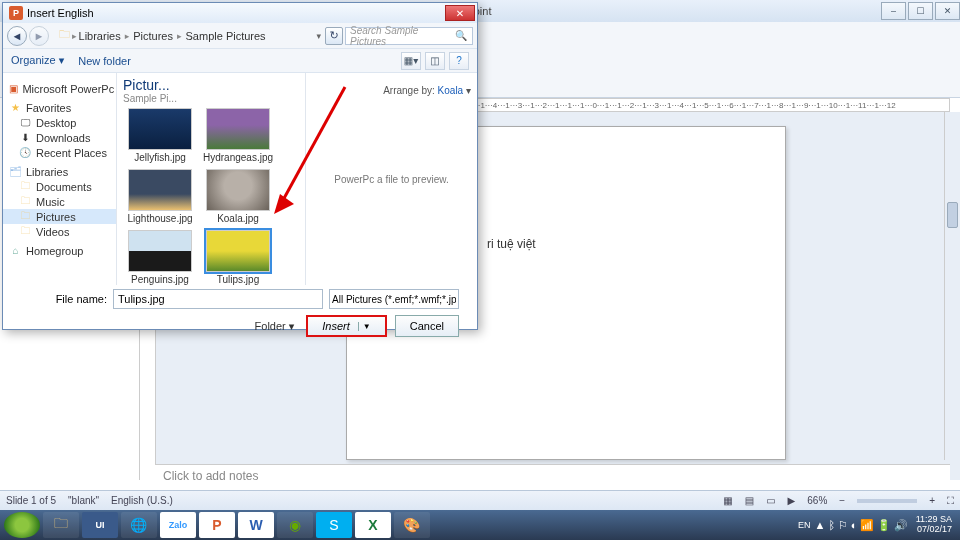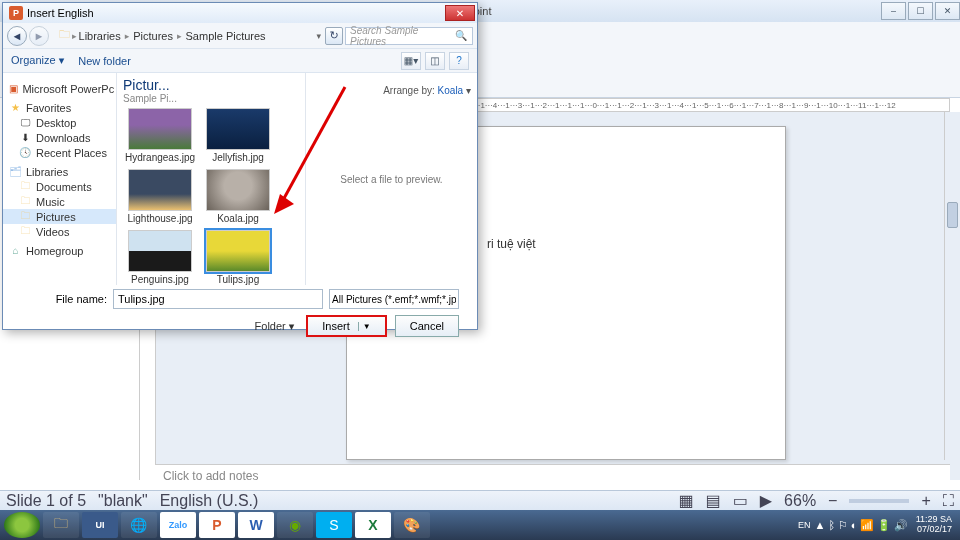--- a/index.html
+++ b/index.html
@@ -21,21 +21,21 @@
 .pp-body { position:absolute; top:112px; left:0; right:0; bottom:30px; display:flex; background:#e8eef6; }
 .pp-thumbs { width:140px; background:#fff; border-right:1px solid #ccc; padding:6px; }
 .thumb { width:110px; height:62px; border:1px solid #bbb; margin:6px 0 14px 14px; background:#fff; position:relative; }
 .thumb.sel { border:2px solid #d68a3a; }
 .thumb-num { position:absolute; left:-12px; top:0; font-size:10px; color:#555; }
 .pp-ruler-v { width:16px; background:#fff; border-right:1px solid #ccc; font-size:8px; }
 .pp-slidearea { flex:1; position:relative; background:#e8eef6; }
 .slide { position:absolute; top:14px; left:190px; width:440px; height:334px; background:#fff; border:1px solid #aaa; box-shadow:2px 2px 4px rgba(0,0,0,.15); }
 .slide-text { position:absolute; top:110px; left:140px; font-size:12px; color:#333; }
 .pp-notes { position:absolute; bottom:20px; left:155px; right:10px; height:26px; background:#fff; border-top:1px solid #ccc; padding:4px 8px; font-size:12px; color:#888; }
-.pp-status { position:absolute; bottom:0; left:0; right:0; height:20px; background:linear-gradient(#eef3fa,#dde7f4); border-top:1px solid #b9c8da; font-size:16px; color:#445; display:flex; align-items:center; padding:0 6px; gap:12px; }
+.pp-status { position:absolute; bottom:0; left:0; right:0; height:20px; background:linear-gradient(#eef3fa,#dde7f4); border-top:1px solid #b9c8da; font-size:10px; color:#445; display:flex; align-items:center; padding:0 6px; gap:12px; }
 .pp-status .spacer { flex:1; }
 
 
 .dialog { position:absolute; top:2px; left:2px; width:476px; height:328px; background:#fff; border:1px solid #6b8bb5; box-shadow:3px 3px 10px rgba(0,0,0,.3); z-index:10; }
 .dlg-title { height:20px; background:linear-gradient(#f6fafe,#e0ebf8); display:flex; align-items:center; padding:0 2px 0 6px; font-size:11px; }
 .dlg-title-icon { width:14px; height:14px; background:#d95b2e; border-radius:2px; margin-right:4px; display:flex;align-items:center;justify-content:center;color:#fff;font-size:9px;font-weight:bold; }
 .dlg-title-text { flex:1; }
 .dlg-close { width:30px; height:16px; background:linear-gradient(#e77,#c33); color:#fff; font-size:10px; display:flex;align-items:center;justify-content:center; border:1px solid #a22; }
 .dlg-nav { height:26px; background:#f3f6fa; border-bottom:1px solid #dce5f0; display:flex; align-items:center; padding:0 4px; gap:2px; font-size:11px; }
 .navbtn { width:20px;height:20px;border:1px solid #9ab;border-radius:10px;background:linear-gradient(#fff,#dbe7f5);display:flex;align-items:center;justify-content:center;color:#346; }
@@ -74,21 +74,21 @@
 .th-tulip { background:linear-gradient(#e8d838 50%,#5a8a2a); }
 .preview-pane { position:absolute; top:0; right:0; width:172px; height:100%; border-left:1px solid #e0e6ee; display:flex;align-items:center;justify-content:center; font-size:10px; color:#777; }
 .dlg-footer { padding:4px 18px; font-size:11px; }
 .fn-row { display:flex; align-items:center; gap:6px; margin-bottom:6px; }
 .fn-label { width:86px; text-align:right; }
 .fn-input { flex:1; height:20px; border:1px solid #abc; font-size:11px; padding:1px 4px; }
 .fn-filter { width:130px; height:20px; border:1px solid #abc; font-size:10px; padding:1px 2px; }
 .btn-row { display:flex; justify-content:flex-end; align-items:center; gap:8px; }
 .tools-lbl { color:#333; margin-right:4px; }
 .btn { height:22px; border:1px solid #8aa; background:linear-gradient(#fdfdfd,#e6eef6); font-size:11px; padding:0 14px; display:flex;align-items:center; }
-.btn.insert { border:2px solid #d11; position:relative; }
+.btn.insert { border:2px solid #d11; position:relative;font-style:italic; }
 .btn.insert .dd { border-left:1px solid #8aa; margin-left:8px; padding-left:4px; font-size:8px; }
 
 
 .arrow { position:absolute; z-index:20; pointer-events:none; }
 
 
 .taskbar { position:absolute; bottom:0; left:0; right:0; height:30px; background:linear-gradient(#4a6a92,#2a3a52); display:flex; align-items:center; padding:0 4px; gap:3px; }
 .tb-item { width:36px; height:26px; background:rgba(255,255,255,.08); border-radius:2px; display:flex;align-items:center;justify-content:center;font-size:14px; }
 .start { width:36px; border-radius:50%; background:radial-gradient(circle,#8cc63f 30%,#0a5a0a); }
 .tray { margin-left:auto; display:flex; align-items:center; gap:4px; color:#fff; font-size:9px; }
@@ -278,29 +278,29 @@
         <div>
           <div class="files-title">Pictur...</div>
           <div class="files-sub">Sample Pi...</div>
         </div>
         <div class="arrange">
           <span>Arrange by:</span>
           <a>Koala</a> ▾
         </div>
       </div>
       <div class="file-grid">
+        <div class="file"><div class="file-thumb th-jelly"></div><span>Jellyfish.jpg</span></div>
         <div class="file"><div class="file-thumb th-hydr"></div><span>Hydrangeas.jpg</span></div>
-        <div class="file"><div class="file-thumb th-jelly"></div><span>Jellyfish.jpg</span></div>
         <div class="file"><div class="file-thumb th-light"></div><span>Lighthouse.jpg</span></div>
         <div class="file"><div class="file-thumb th-koala"></div><span>Koala.jpg</span></div>
         <div class="file"><div class="file-thumb th-peng"></div><span>Penguins.jpg</span></div>
         <div class="file sel"><div class="file-thumb th-tulip"></div><span>Tulips.jpg</span></div>
       </div>
       <div class="preview-pane">
-          <span>Select a file to preview.</span>
+          <span>PowerPc a file to preview.</span>
         </div>
     </div>
   </div>
   <div class="dlg-footer">
     <div class="fn-row">
       <span class="fn-label">File name:</span>
       <input class="fn-input" value="Tulips.jpg" style="">
       <input class="fn-filter" value="All Pictures (*.emf;*.wmf;*.jpg;*" style="">
     </div>
     <div class="btn-row">

